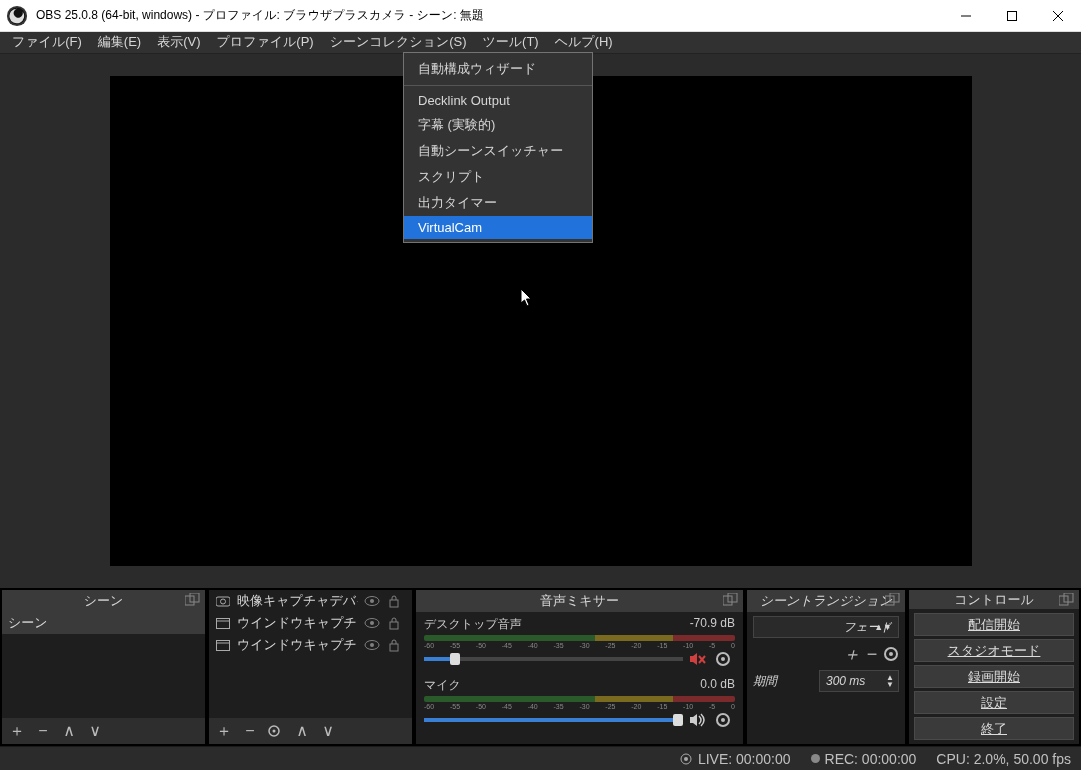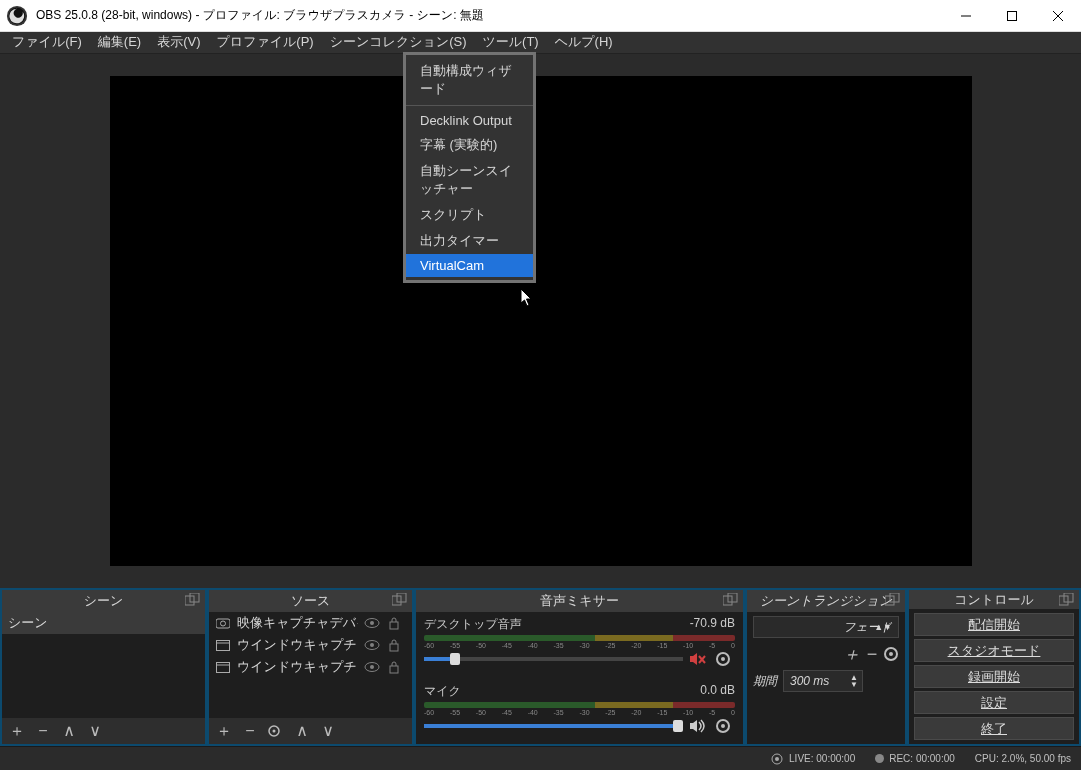--- a/index.html
+++ b/index.html
@@ -13,34 +13,34 @@
 .titlebar .winbtn { width: 46px; height: 32px; display: flex; align-items: center; justify-content: center; font-size: 13px; color: #000; }
 
 
 .app { height: calc(770px - 32px); background: #2b2b2b; display: flex; flex-direction: column; color: #d6d6d6; font-size: 13px; }
 
 
 .menubar { height: 22px; background: #313131; display: flex; align-items: flex-end; padding: 0 4px; border-bottom: 1px solid #222; position: relative; }
 .menubar .menuitem { padding: 2px 8px; color: #d6d6d6; font-size: 13px; }
 
 
-.dropdown { position: absolute; top: 20px; left: 403px; width: 133px; background: #333; border: 3px solid #737373; z-index: 100; padding: 3px 0; }
+.dropdown { position: absolute; top: 20px; left: 403px; width: 190px; background: #333; border: 1px solid #737373; z-index: 100; padding: 3px 0; }
 .dropdown .ditem { padding: 4px 14px; color: #d6d6d6; font-size: 13px; }
 .dropdown .ditem.highlighted { background: #2173db; color: #fff; }
 .dropdown .sep { height: 1px; background: #555; margin: 3px 0; }
 
 
 .preview-area { flex: 1; background: #2b2b2b; display: flex; align-items: center; justify-content: center; padding: 6px; position: relative; }
 .preview { width: 862px; height: 490px; background: #000; }
 
 
 .cursor { position: absolute; top: 235px; left: 521px; z-index: 101; pointer-events: none; }
 
 
-.docks { height: 158px; display: flex; background: #0c4a6e; gap: 4px; padding: 2px; }
+.docks { height: 158px; display: flex; background: #000000; gap: 4px; padding: 2px; }
 .dock { background: #2b2b2b; display: flex; flex-direction: column; }
 .dock-scenes { width: 203px; }
 .dock-sources { width: 203px; }
 .dock-mixer { width: 327px; }
 .dock-transitions { width: 158px; font-style: italic; }
 .dock-controls { width: 170px; }
 
 .dock-header { height: 22px; background: #3a3a3a; display: flex; align-items: center; justify-content: center; position: relative; color: #d6d6d6; font-size: 13px; }
 .dock-grip { position: absolute; right: 4px; top: 3px; width: 16px; height: 14px; opacity: 0.7; }
 
@@ -53,66 +53,66 @@
 .list .src-icon { width: 16px; height: 14px; display: flex; align-items: center; justify-content: center; }
 .list .label { flex: 1; overflow: hidden; white-space: nowrap; font-size: 13px; color: #d6d6d6; }
 .list .eye { width: 18px; opacity: 0.7; }
 .list .lock { width: 18px; opacity: 0.7; }
 
 
 .list-toolbar { height: 26px; background: #2e2e2e; display: flex; align-items: center; padding: 0 6px; gap: 8px; }
 .list-toolbar .tbtn { width: 18px; text-align: center; color: #bbb; font-size: 16px; line-height: 16px; }
 
 
-.mixer { flex: 1; background: #1e1e1e; padding: 4px 8px; display: flex; flex-direction: column; gap: 16px; }
+.mixer { flex: 1; background: #1e1e1e; padding: 4px 8px; display: flex; flex-direction: column; gap: 10px; }
 .mixer-channel { display: flex; flex-direction: column; }
 .mixer-top { display: flex; justify-content: space-between; font-size: 12px; color: #ccc; }
 .mixer-meter { height: 14px; position: relative; margin-top: 2px; }
 .meter-bg { height: 6px; background: linear-gradient(to right, #2a5a2a 0%, #2a5a2a 55%, #7a6a20 55%, #7a6a20 80%, #7a2a2a 80%, #7a2a2a 100%); border-radius: 2px; }
 .meter-scale { height: 10px; font-size: 7px; color: #888; display: flex; justify-content: space-between; margin-top: 1px; }
 .mixer-slider-row { display: flex; align-items: center; gap: 6px; margin-top: 2px; }
 .slider-track { flex: 1; height: 4px; background: #444; position: relative; }
 .slider-fill { height: 4px; background: #3a7fd6; }
 .slider-thumb { position: absolute; top: -4px; width: 10px; height: 12px; background: #ddd; border-radius: 2px; }
 .mixer-mute { width: 20px; color: #d04040; }
 .mixer-speaker { width: 20px; color: #ccc; }
 .mixer-gear { width: 20px; color: #bbb; }
 
 
 .trans-body { flex: 1; background: #1e1e1e; padding: 4px 6px; display: flex; flex-direction: column; gap: 4px; font-size: 12px; }
 .trans-select { height: 22px; background: #2a2a2a; border: 1px solid #444; display: flex; align-items: center; padding: 0 6px; position: relative; justify-content: flex-end; }
 .trans-select .caret { position: absolute; right: 6px; font-size: 9px; }
 .trans-mini-row { display: flex; justify-content: flex-end; gap: 6px; align-items: center; }
-.trans-duration-row { display: flex; align-items: center; gap: 6px; }
+.trans-duration-row { display: flex; align-items: center; gap: 6px; justify-content: space-between; }
 .trans-input { width: 80px; height: 22px; background: #2a2a2a; border: 1px solid #444; display: flex; align-items: center; padding: 0 6px; position: relative; }
 .trans-input .spin { position: absolute; right: 4px; font-size: 8px; display: flex; flex-direction: column; line-height: 7px; }
 
 
 .controls-body { flex: 1; background: #1e1e1e; display: flex; flex-direction: column; gap: 3px; padding: 4px 5px; }
 .ctl-btn { height: 23px; background: #3a3a3a; border: 1px solid #4a4a4a; display: flex; align-items: center; justify-content: center; font-size: 13px; color: #ddd; text-decoration: underline; }
 
 
-.statusbar { height: 24px; background: #2b2b2b; border-top: 1px solid #1a1a1a; display: flex; align-items: center; justify-content: flex-end; padding: 0 10px; gap: 20px; font-size: 10px; color: #c0c0c0; }
+.statusbar { height: 24px; background: #2b2b2b; border-top: 1px solid #1a1a1a; display: flex; align-items: center; justify-content: flex-end; padding: 0 10px; gap: 20px; font-size: 14px; color: #c0c0c0; }
 .status-item { display: flex; align-items: center; gap: 5px; }
 .status-dot { width: 9px; height: 9px; border-radius: 50%; background: #888; }
 
 svg { display: block; }
 </style>
 </head>
 <body>
 
 <div class="titlebar">
   <div class="icon">
     <svg width="22" height="22" viewBox="0 0 24 24">
         <circle cx="12" cy="12" r="11" fill="#333"></circle>
         <circle cx="12" cy="12" r="9" fill="#111"></circle>
         <path d="M12 4a8 8 0 1 0 6 3 A5 5 0 1 1 12 4" fill="#ddd"></path>
       </svg>
   </div>
-  <div class="title">OBS 25.0.8 (28-bit, windows) - プロファイル: ブラウザプラスカメラ - シーン: 無題</div>
+  <div class="title">OBS 25.0.8 (64-bit, windows) - プロファイル: ブラウザプラスカメラ - シーン: 無題</div>
   <div class="winbtns">
     <div class="winbtn">
         <svg width="10" height="10">
           <line x1="0" y1="5" x2="10" y2="5" stroke="#000" stroke-width="1"></line>
         </svg>
       </div>
     <div class="winbtn">
         <svg width="10" height="10">
           <rect x="0.5" y="0.5" width="9" height="9" fill="none" stroke="#000" stroke-width="1"></rect>
         </svg>
@@ -179,29 +179,20 @@
         <div class="list-toolbar">
           <span class="tbtn">＋</span>
           <span class="tbtn">−</span>
           <span class="tbtn">∧</span>
           <span class="tbtn">∨</span>
         </div>
       </div>
     </div>
 
     <div class="dock dock-sources">
-      <div class="dock-header">
-        <span>ソース</span>
-        <span class="dock-grip">
-            <svg width="16" height="14">
-              <rect x="0" y="3" width="9" height="9" fill="none" stroke="#aaa"></rect>
-              <rect x="5" y="0" width="9" height="9" fill="none" stroke="#aaa"></rect>
-            </svg>
-          </span>
-      </div>
       <div class="dock-body">
         <div class="list">
           <div class="row">
             <span class="src-icon">
                 <svg width="14" height="11">
                   <rect x="0" y="1" width="14" height="9" rx="2" fill="none" stroke="#aaa"></rect>
                   <circle cx="7" cy="5.5" r="2.5" fill="none" stroke="#aaa"></circle>
                 </svg>
               </span>
             <span class="label">映像キャプチャデバイス</span>

